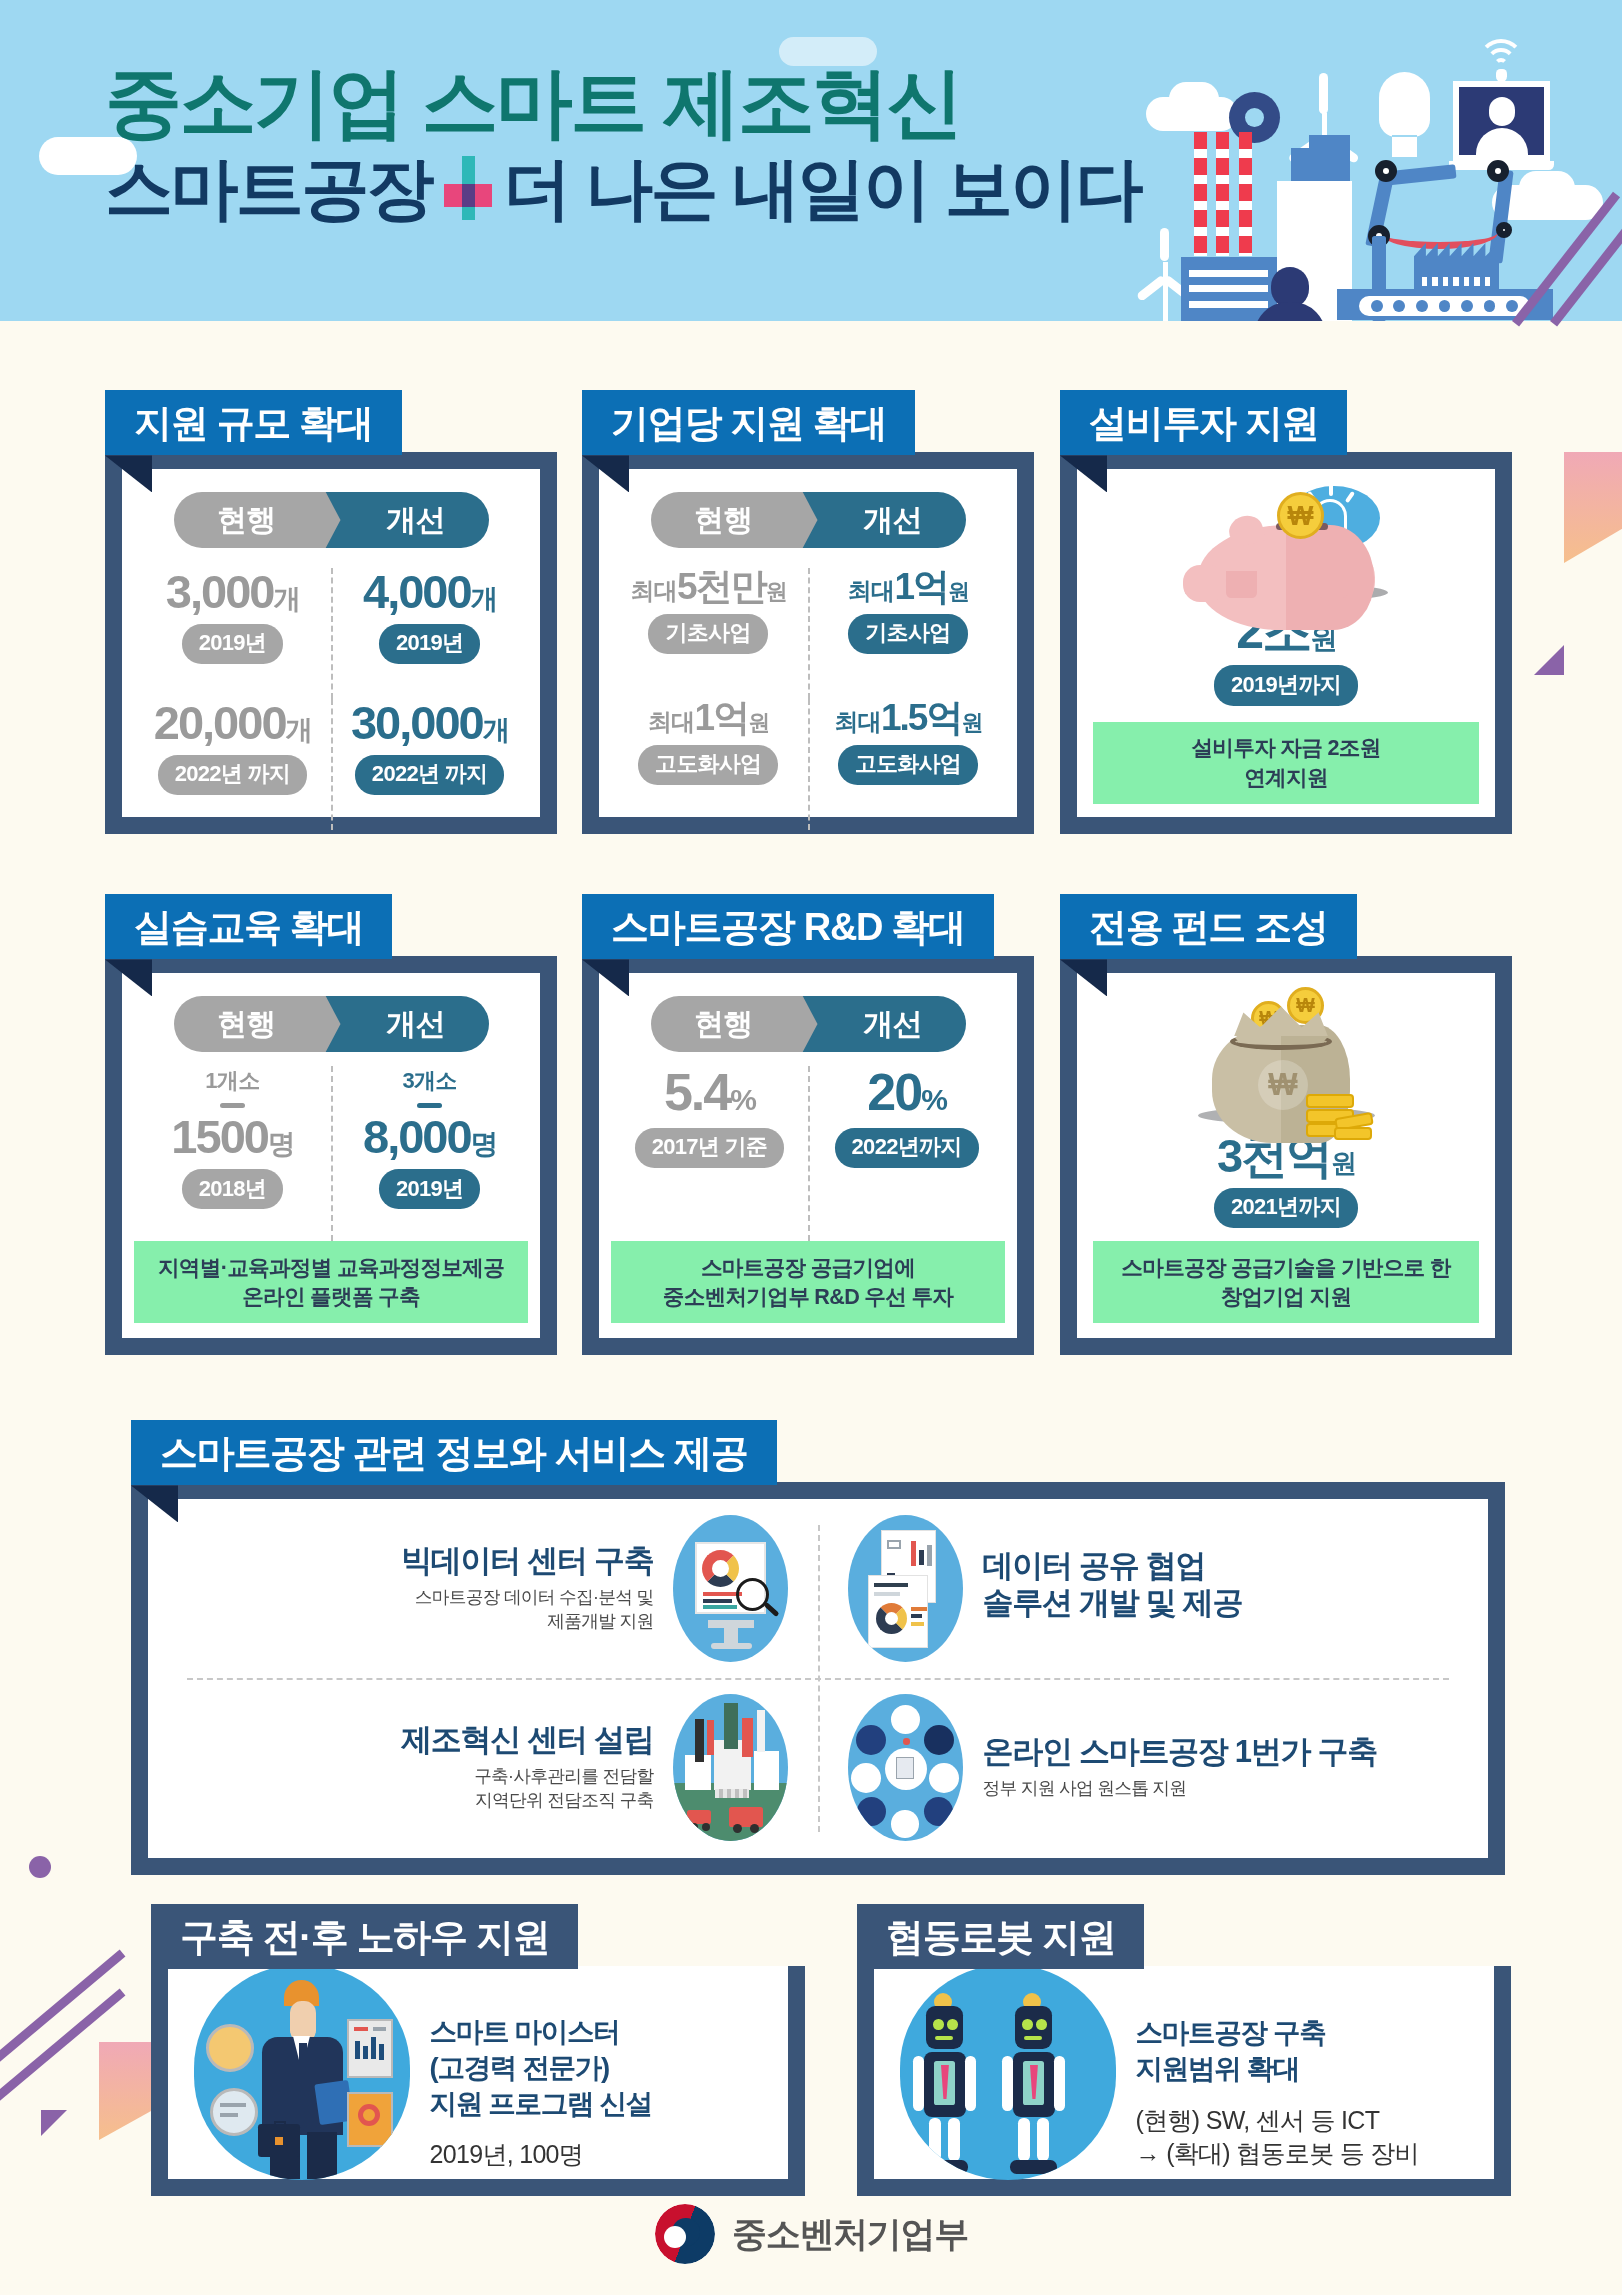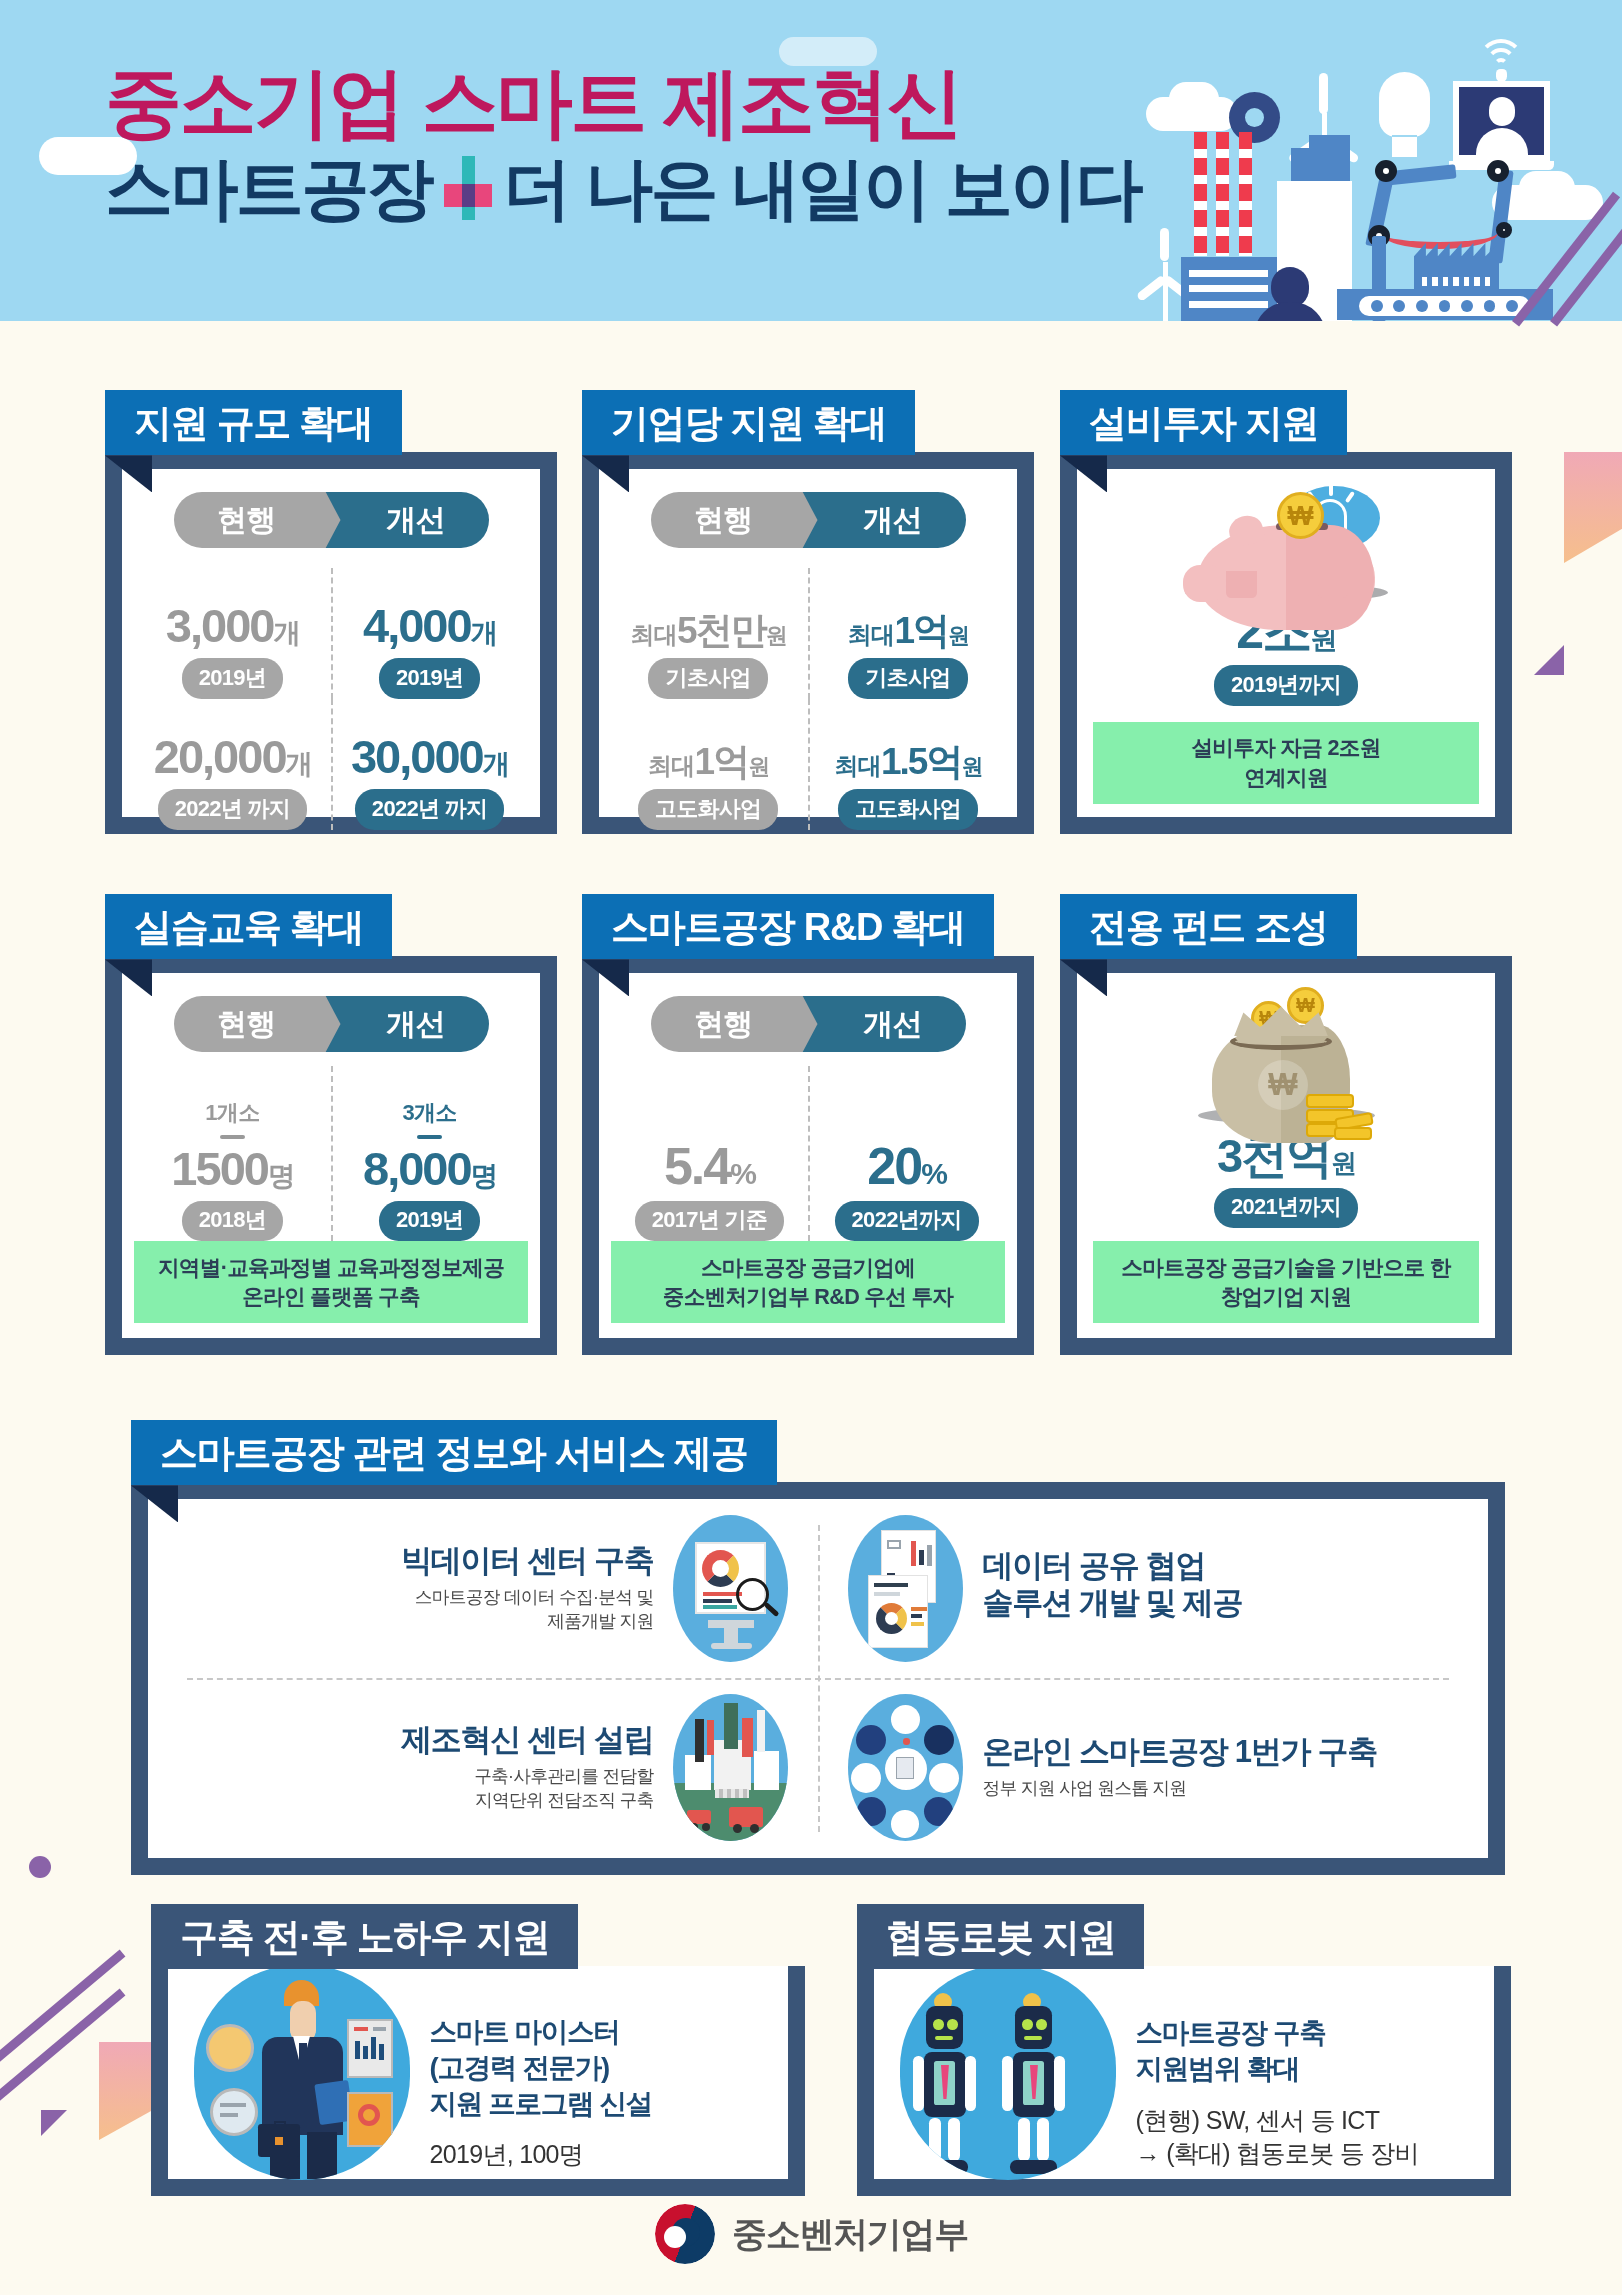--- a/index.html
+++ b/index.html
@@ -12,21 +12,21 @@
     overflow:hidden;
   }
 
   
   .header{
     position:absolute;left:0;top:0;width:1623px;height:321px;
     background:#9ed8f2;overflow:hidden;
   }
   .hdr-title-wrap{position:absolute;left:105px;top:62px;}
   .hdr-line1{
-    font-size:77px;font-weight:bold;color:#be185d;letter-spacing:-2.6px;
+    font-size:77px;font-weight:bold;color:#0f766e;letter-spacing:-2.6px;
     line-height:1.05;white-space:nowrap;
   }
   .hdr-line2{
     font-size:68px;font-weight:bold;color:#123a63;letter-spacing:-2.6px;
     line-height:1.1;white-space:nowrap;display:flex;align-items:center;gap:5.2px;
     margin-top:7.9px;
   }
   .plus-mark{display:inline-block;position:relative;width:48px;height:64px;margin:0 6.5px;}
   .plus-v{position:absolute;left:18.3px;top:0;width:13px;height:64px;background:#2eb8b8;}
   .plus-h{position:absolute;left:0;top:27.5px;width:48px;height:23.6px;background:#e8467c;}
@@ -101,21 +101,21 @@
   .pill-l{flex:1;background:#a6a6a6;border-radius:28px 0 0 28px;display:flex;
     align-items:center;justify-content:center;}
   .pill-r{flex:1;background:#2b6e8c;border-radius:0 28px 28px 0;display:flex;
     align-items:center;justify-content:center;padding-left:23.6px;}
   .pill-arrow{position:absolute;left:calc(50% - 27.5px);top:0;width:37px;height:56px;
     background:#a6a6a6;clip-path:polygon(0 0,60% 0,100% 50%,60% 100%,0 100%);}
   .pill span{color:#fff;font-size:30px;font-weight:bold;letter-spacing:-0.7px;}
 
   
   .cmp{display:flex;position:relative;}
-  .cmp-col{flex:1;display:flex;flex-direction:column;align-items:center;justify-content:flex-end;}
+  .cmp-col{flex:1;display:flex;flex-direction:column;align-items:center;justify-content:flex-start;}
   .cmp-div{position:absolute;left:50%;top:0;bottom:0;width:0;
     border-left:2.6px dashed #bdbdbd;}
   .big{font-size:47px;font-weight:bold;line-height:1;letter-spacing:-2px;white-space:nowrap;}
   .big.cur{color:#9a9a9a}
   .big.imp{color:#2b6e8c}
   .unit{font-size:27.5px;}
   .pre{font-size:24px;font-weight:bold;letter-spacing:-0.7px;}
   .pre.cur{color:#9a9a9a}
   .pre.imp{color:#2b6e8c}
   .badge{display:inline-block;padding:4.6px 17px 5.9px;border-radius:19.6px;color:#fff;

